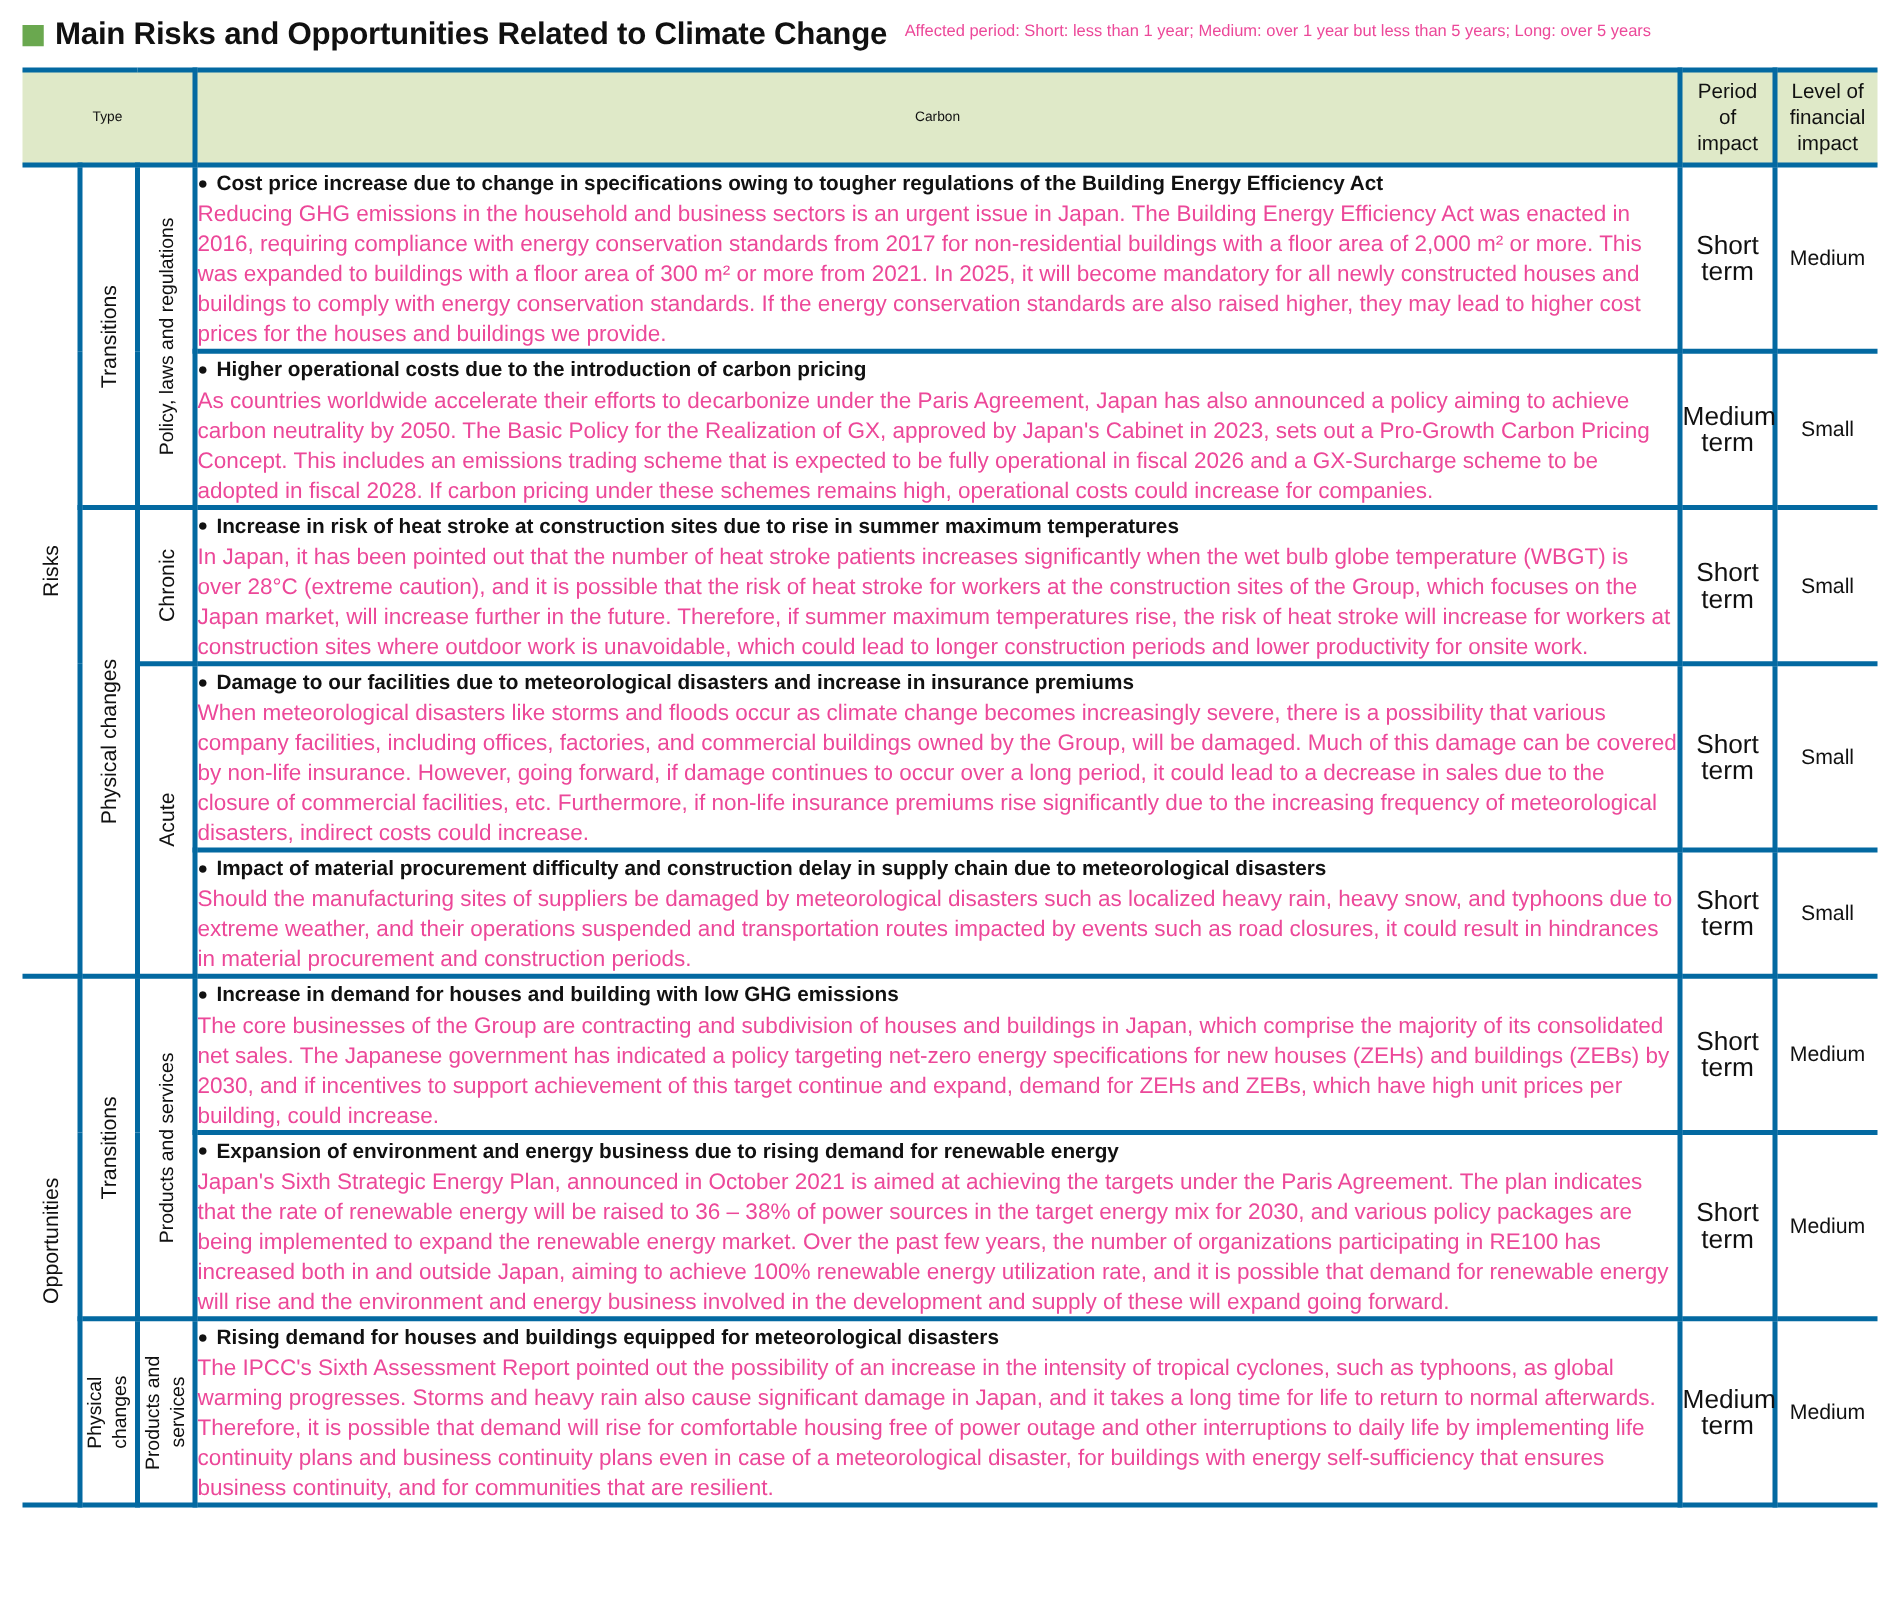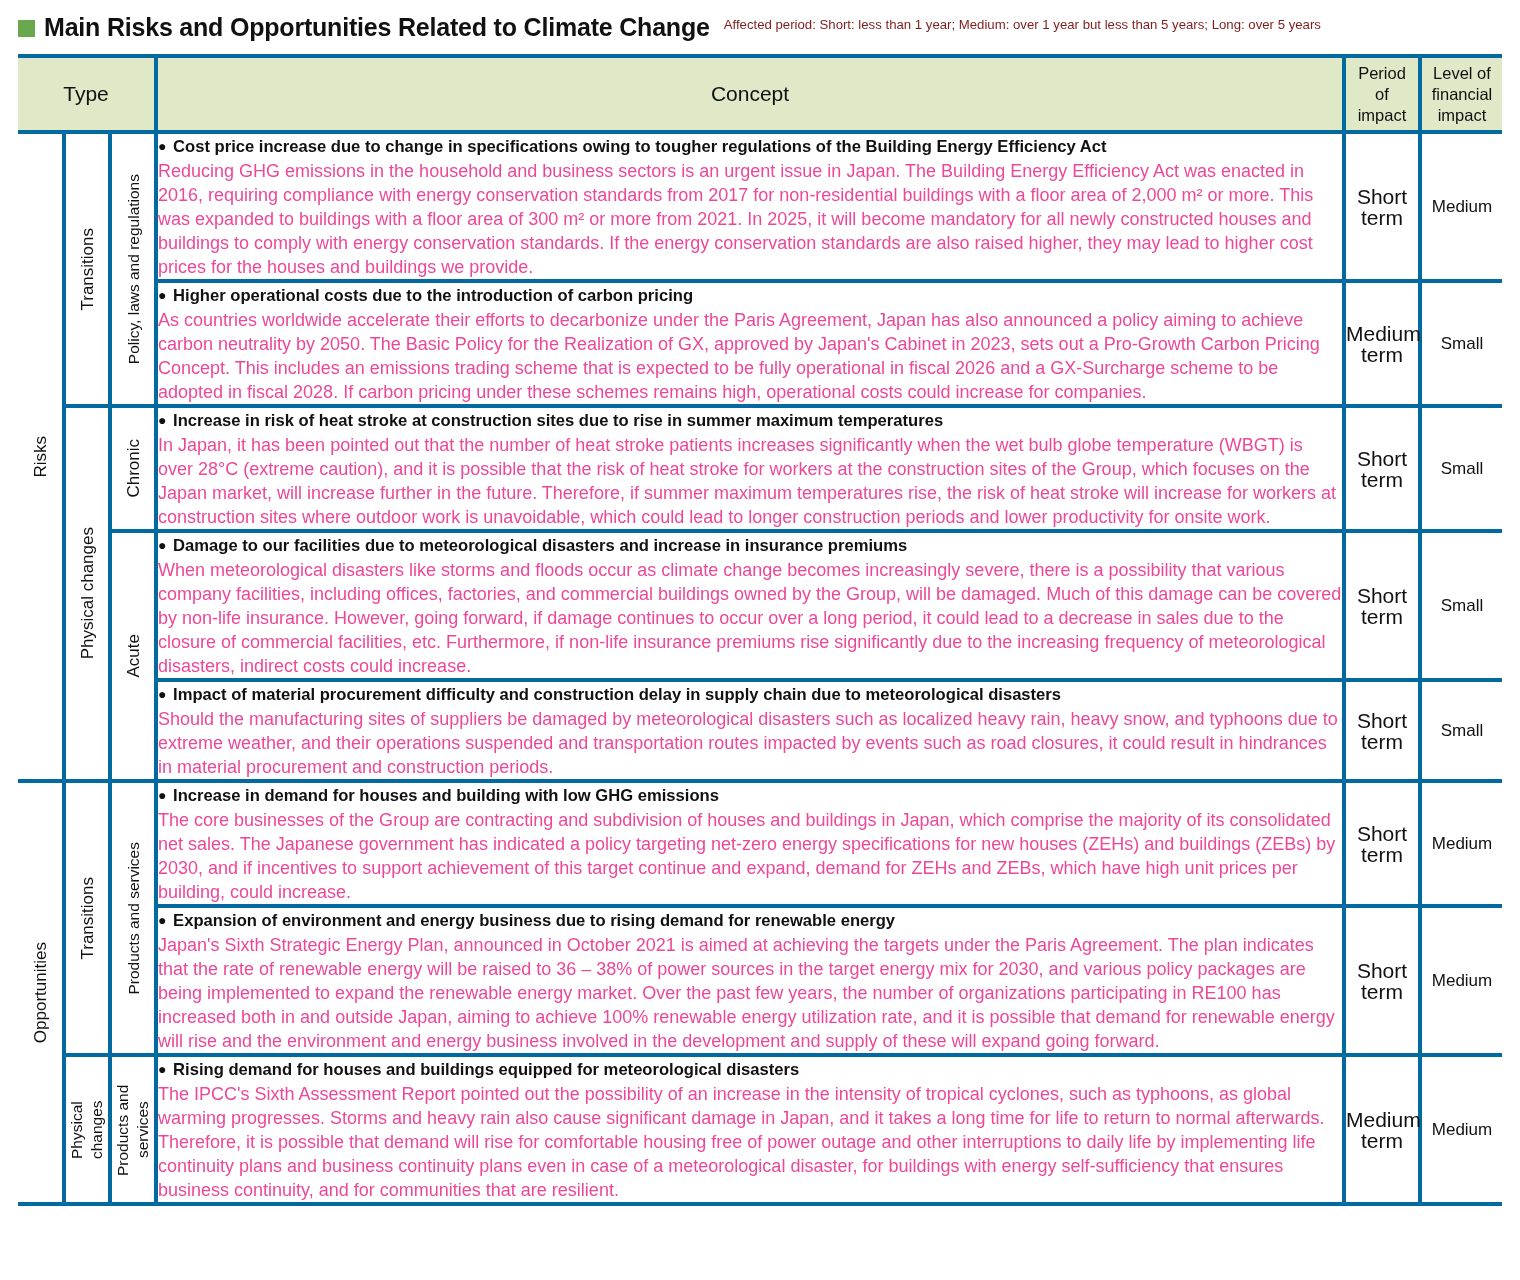--- a/index.html
+++ b/index.html
@@ -48,21 +48,21 @@
     flex: 0 0 auto;
   }
   .notes {
     margin-left: 14px;
     padding-top: 3px;
     flex: 1 1 auto;
   }
   .note-line {
     font-size: 13.2px;
     line-height: 20px;
-    color: #7f1d1d;
+    color: #ec4899;
     white-space: nowrap;
   }
 
   
   table.risk-table {
     border-collapse: collapse;
     table-layout: fixed;
     width: 1484px;
     margin-top: 4px;
     border-top: 2px solid #4c4c4c;
@@ -73,21 +73,21 @@
     border: 4px solid #0369a1;
     vertical-align: middle;
     padding: 0;
   }
   
   table.risk-table tr > *:first-child { border-left: none; }
   table.risk-table tr > *:last-child  { border-right: none; }
 
   thead th {
     background: #dfe9c8;
-    font-size: 21px;
+    font-size: 11px;
     font-weight: 400;
     text-align: center;
     color: #111111;
     height: 72px;
     line-height: 22px;
   }
   thead th.small-head {
     font-size: 16.5px;
     line-height: 21px;
   }
@@ -181,21 +181,21 @@
       <col class="c-cat">
         <col class="c-sub">
         <col class="c-sub2">
       <col class="c-detail">
         <col class="c-period">
         <col class="c-level">
     </colgroup>
     <thead>
       <tr>
         <th colspan="3">Type</th>
-        <th>Concept</th>
+        <th>Carbon</th>
         <th class="small-head">
           <span>Period</span><br>
           <span>of</span><br>
           <span>impact</span>
         </th>
         <th class="small-head">
           <span>Level of</span><br>
           <span>financial</span><br>
           <span>impact</span>
         </th>

